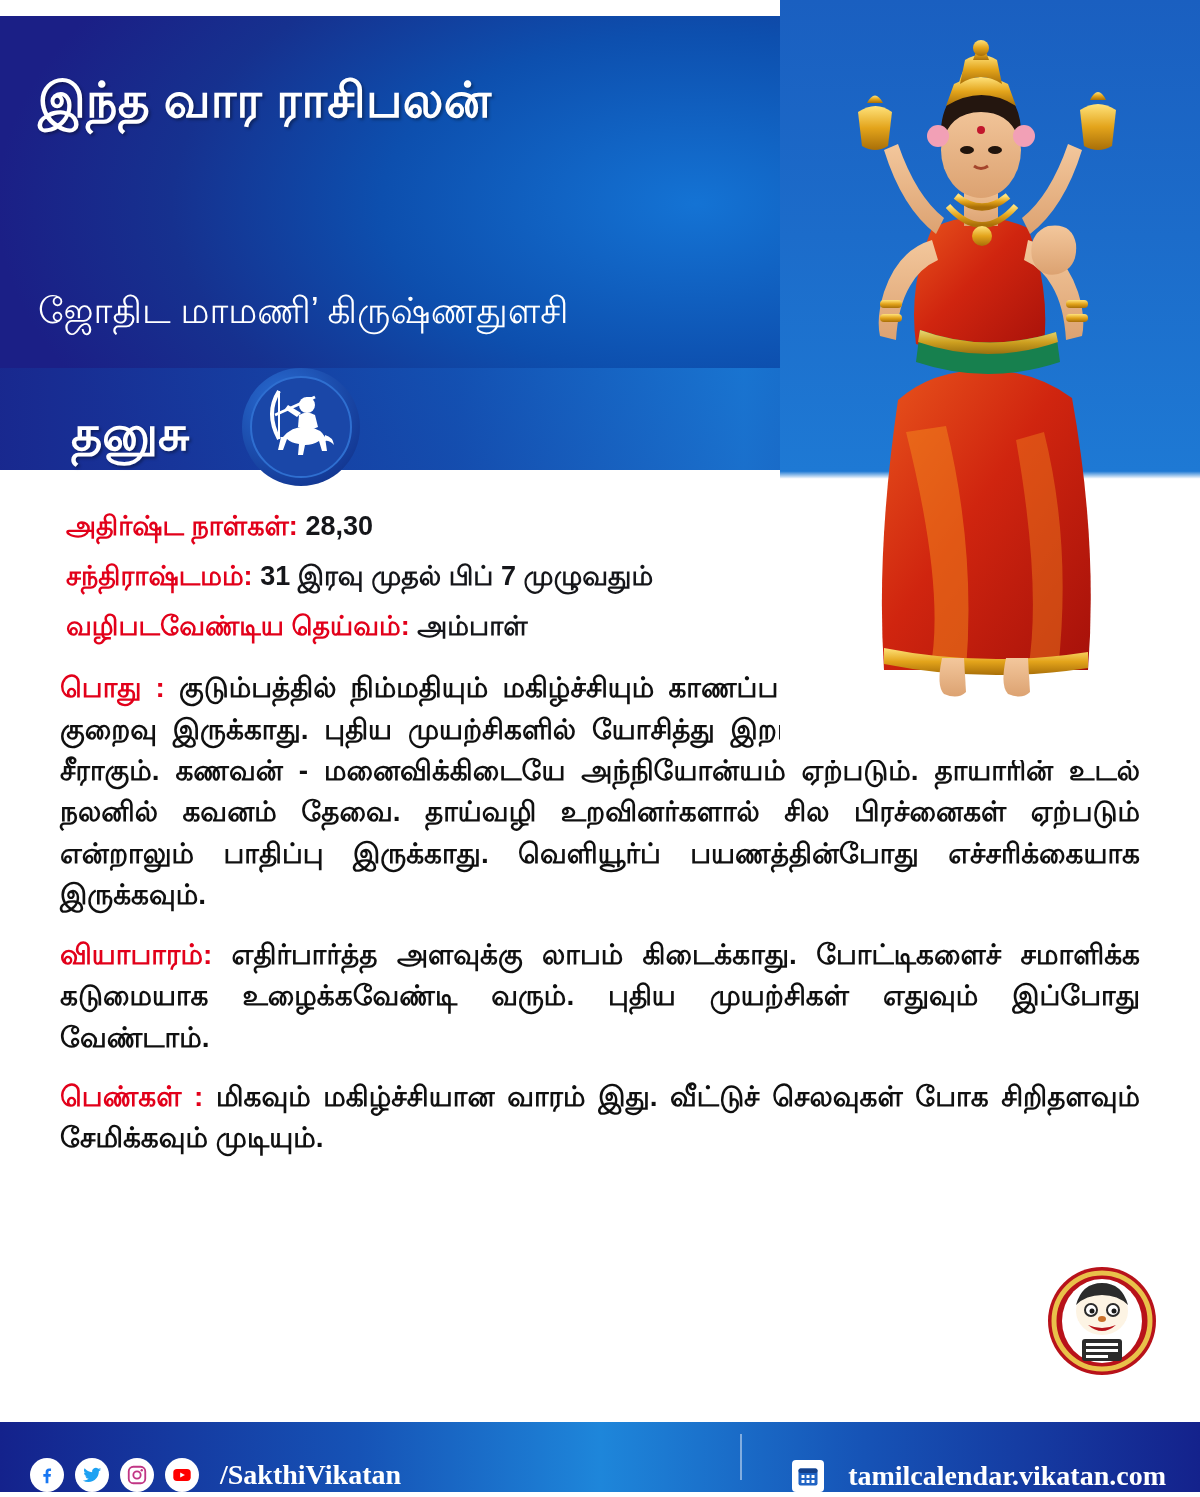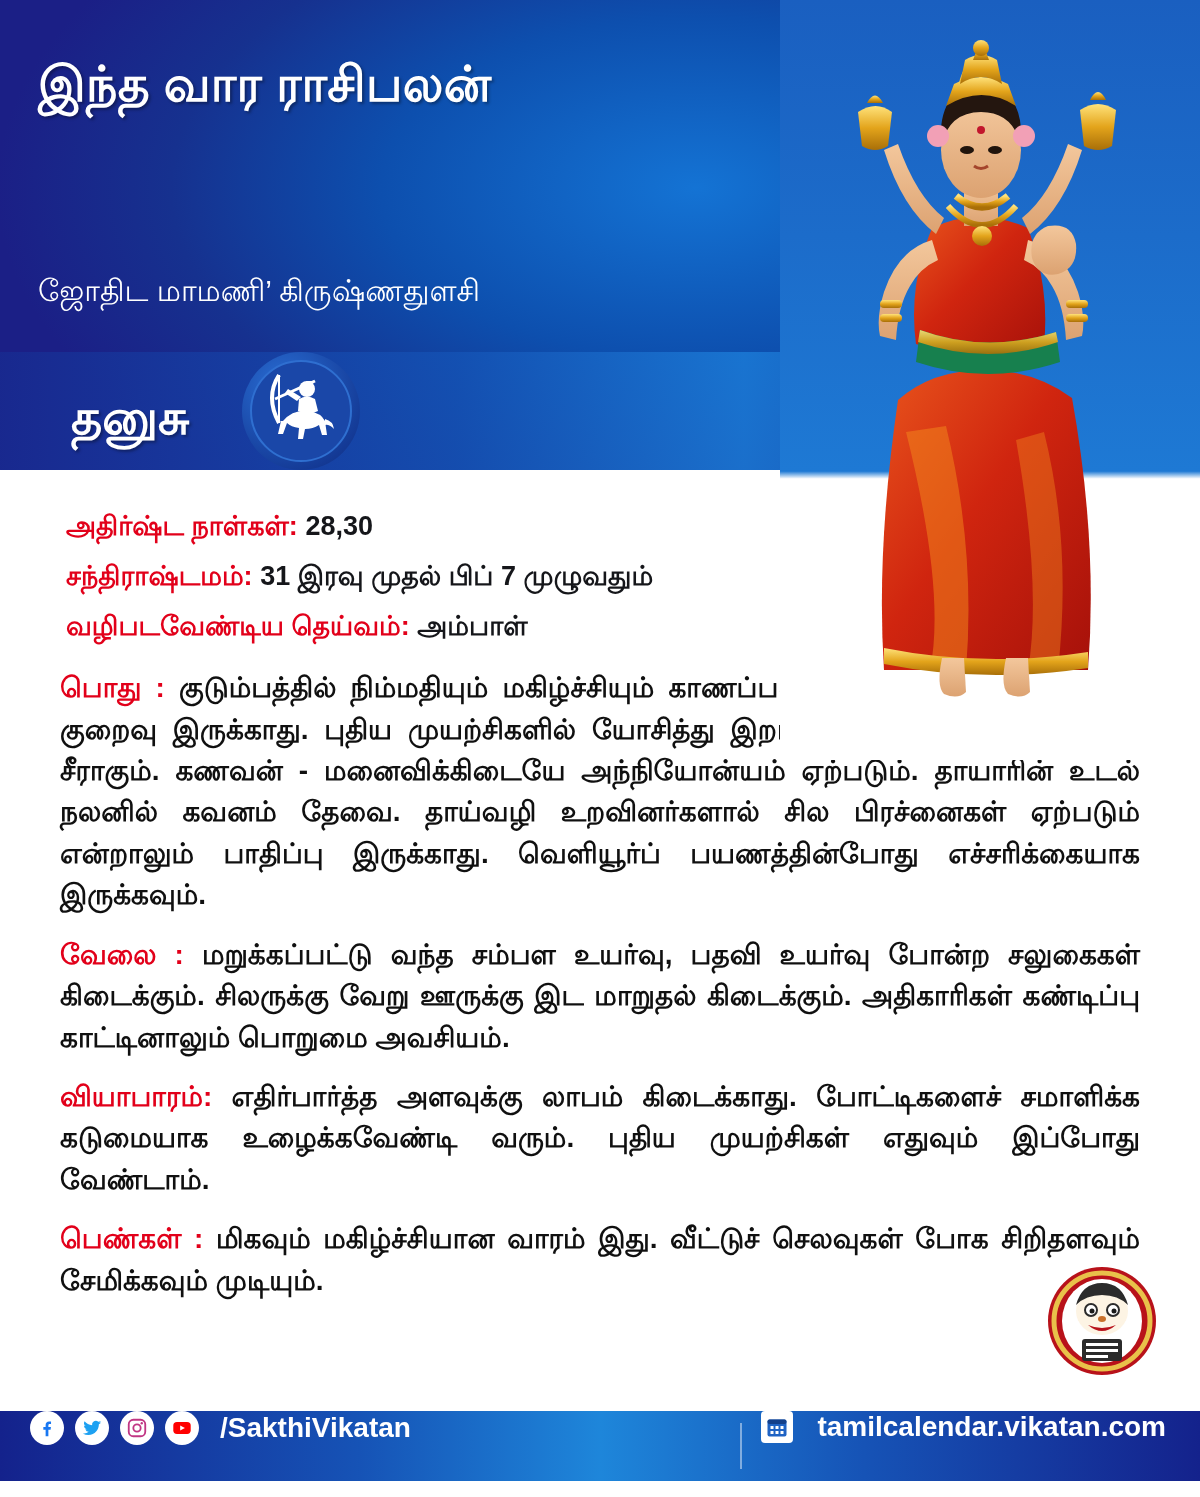--- a/index.html
+++ b/index.html
@@ -11,21 +11,21 @@
   }
   .page {
     position: relative;
     width: 1200px; height: 1497px;
     background: #ffffff;
   }
 
   
   .header {
     position: absolute;
-    left: 0; top: 0;
+    left: 0; top: 16px;
     width: 1200px; height: 470px;
     background:
       radial-gradient(ellipse 700px 380px at 58% 40%, #1473d4 0%, #0d4fae 45%, #16318f 75%, #1b1f86 100%);
     overflow: hidden;
   }
   .header::after {
     content: "";
     position: absolute;
     left: 0; top: 352px;
     width: 1200px; height: 118px;
@@ -47,21 +47,21 @@
     left: 38px; top: 200px;
     font-size: 44px;
     font-weight: bold;
     color: #ffd21e;
     text-shadow: 2px 2px 3px rgba(0,0,0,.35);
     z-index: 3;
   }
   .hdr-author {
     position: absolute;
     left: 38px; top: 274px;
-    font-size: 30px;
+    font-size: 36px;
     color: #ffffff;
     z-index: 3;
   }
   .hdr-sign {
     position: absolute;
     left: 38px; top: 390px;
     font-size: 48px;
     font-weight: bold;
     color: #ffffff;
     text-shadow: 2px 2px 3px rgba(0,0,0,.35);
@@ -129,26 +129,27 @@
   .vikatan-logo {
     position: absolute;
     right: 42px; bottom: 120px;
     width: 112px; height: 112px;
     z-index: 6;
   }
 
   
   .footer {
     position: absolute;
-    left: 0; bottom: 16px;
+    left: 0; bottom: 5px;
     width: 1200px; height: 70px;
     background: linear-gradient(90deg, #14228c 0%, #1653b6 30%, #1e86da 50%, #1653b6 72%, #14228c 100%);
     display: flex;
-    align-items: flex-start;
+    align-items: flex-end;
     z-index: 7;
+    font-family: Liberation Serif, serif;
   }
   .footer-left {
     display: flex; align-items: center;
     margin-left: 30px;
     gap: 11px;
   }
   .soc {
     width: 34px; height: 34px;
     border-radius: 50%;
     background: #ffffff;
@@ -328,24 +329,20 @@
         <span class="fact-label">வழிபடவேண்டிய தெய்வம்:</span>
         <span class="fact-value">அம்பாள்</span>
       </div>
     </div>
 
     <div class="para general">
       <span class="para-label">பொது :</span>
       <span>குடும்பத்தில் நிம்மதியும் மகிழ்ச்சியும் காணப்படும். பொருளாதார வசதிக்கு குறைவு இருக்காது. புதிய முயற்சிகளில் யோசித்து இறங்குவது நல்லது. உடல்நலம் சீராகும். கணவன் - மனைவிக்கிடையே அந்நியோன்யம் ஏற்படும். தாயாரின் உடல் நலனில் கவனம் தேவை. தாய்வழி உறவினர்களால் சில பிரச்னைகள் ஏற்படும் என்றாலும் பாதிப்பு இருக்காது. வெளியூர்ப் பயணத்தின்போது எச்சரிக்கையாக இருக்கவும்.</span>
     </div>
 
-    <div class="para">
-      <span class="para-label">வேலை :</span>
-      <span>மறுக்கப்பட்டு வந்த சம்பள உயர்வு, பதவி உயர்வு போன்ற சலுகைகள் கிடைக்கும். சிலருக்கு வேறு ஊருக்கு இட மாறுதல் கிடைக்கும். அதிகாரிகள் கண்டிப்பு காட்டினாலும் பொறுமை அவசியம்.</span>
-    </div>
 
     <div class="para">
       <span class="para-label">வியாபாரம்:</span>
       <span>எதிர்பார்த்த அளவுக்கு லாபம் கிடைக்காது. போட்டிகளைச் சமாளிக்க கடுமையாக உழைக்கவேண்டி வரும். புதிய முயற்சிகள் எதுவும் இப்போது வேண்டாம்.</span>
     </div>
 
     <div class="para">
       <span class="para-label">பெண்கள் :</span>
       <span>மிகவும் மகிழ்ச்சியான வாரம் இது. வீட்டுச் செலவுகள் போக சிறிதளவும் சேமிக்கவும் முடியும்.</span>
     </div>

